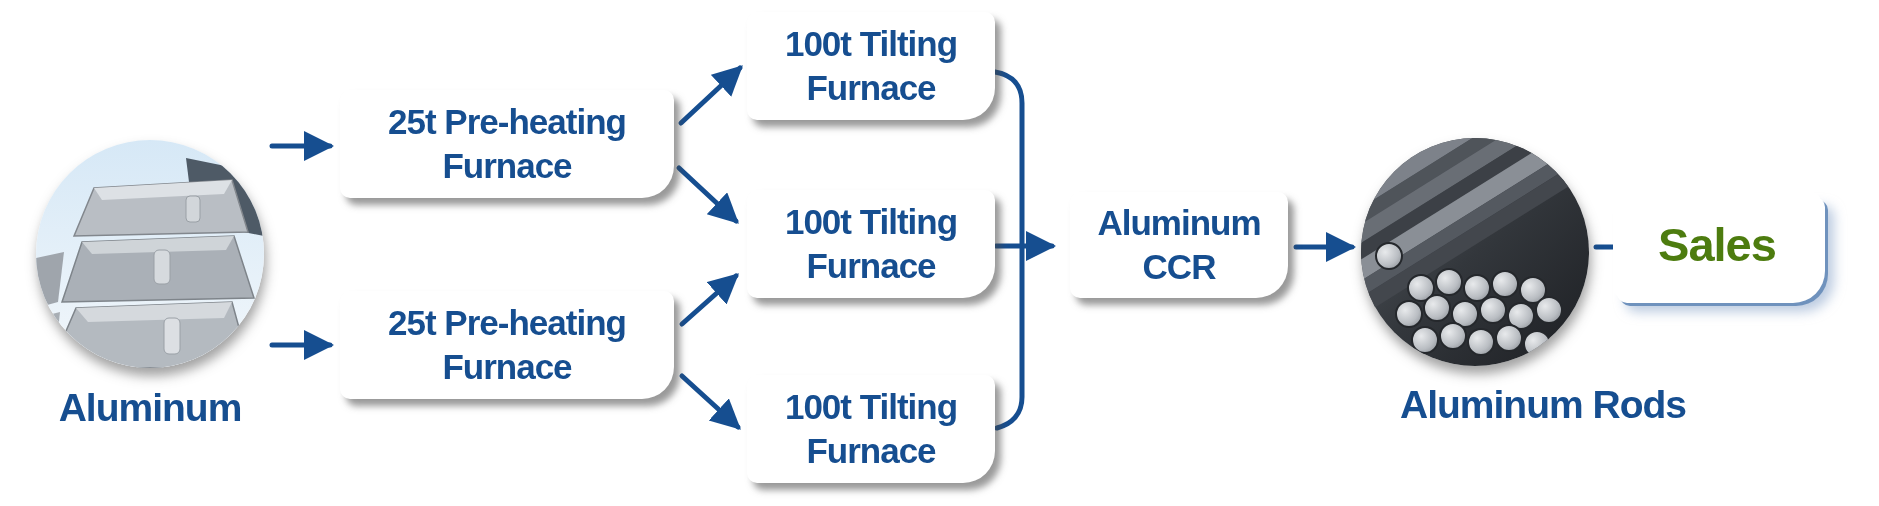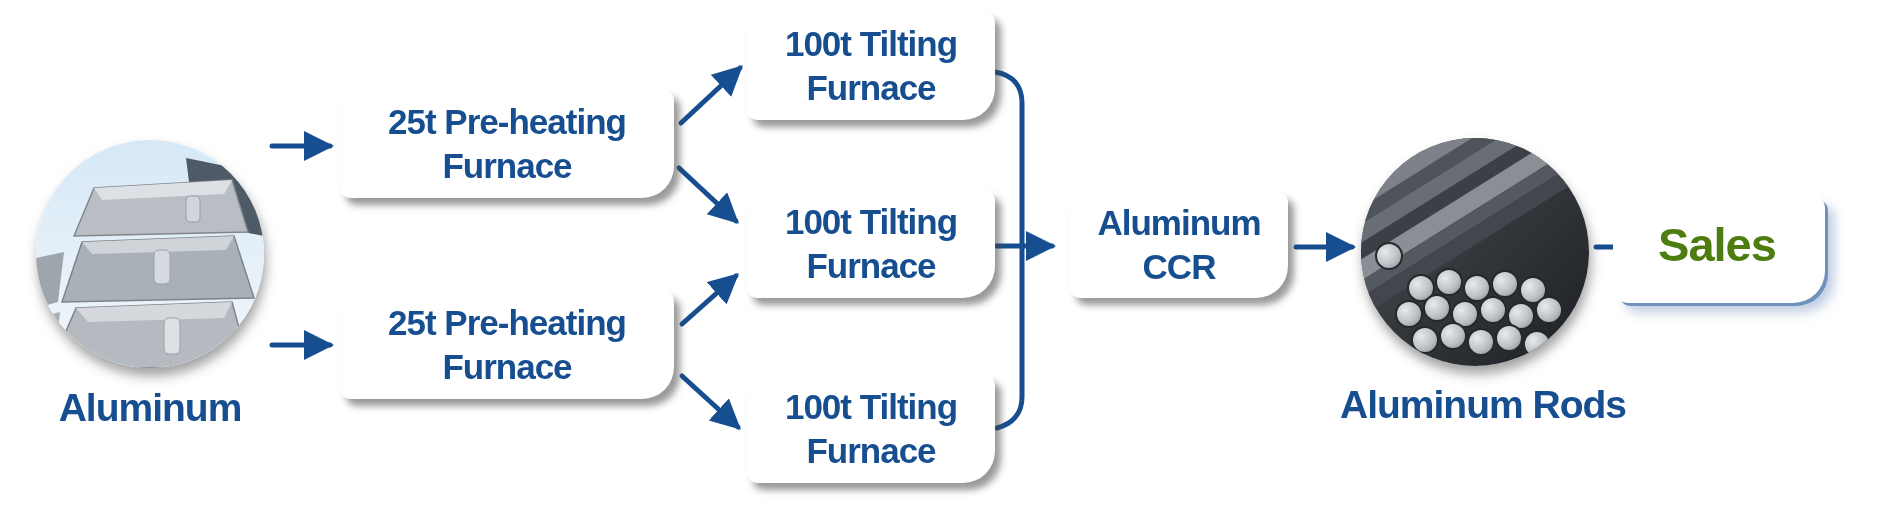--- a/index.html
+++ b/index.html
@@ -30,21 +30,21 @@
     position:absolute; width:228px; height:228px; border-radius:50%;
     overflow:hidden; box-shadow:2px 8px 12px rgba(70,70,70,.5);
   }
   #circle-sow  { left:36px;   top:140px; }
   #circle-rods { left:1361px; top:138px; }
   .node-label {
     position:absolute; color:#164e90; font-weight:bold; font-size:39px;
     letter-spacing:-1px; line-height:1.3; text-align:center;
   }
   #label-sow  { left:20px;   top:383px; width:260px; }
-  #label-rods { left:1318px; top:380px; width:330px; }
+  #label-rods { left:1356px; top:380px; width:330px;text-align:right; }
   #flow-arrows { position:absolute; left:0; top:0; width:1879px; height:506px; }
 </style>
 </head>
 <body>
 
 <div class="canvas">
 
   <svg id="flow-arrows" viewBox="0 0 1879 506" xmlns="http://www.w3.org/2000/svg">
     <defs>
       <marker id="ah" markerWidth="7" markerHeight="7" refX="5.2" refY="3" orient="auto" markerUnits="strokeWidth">

